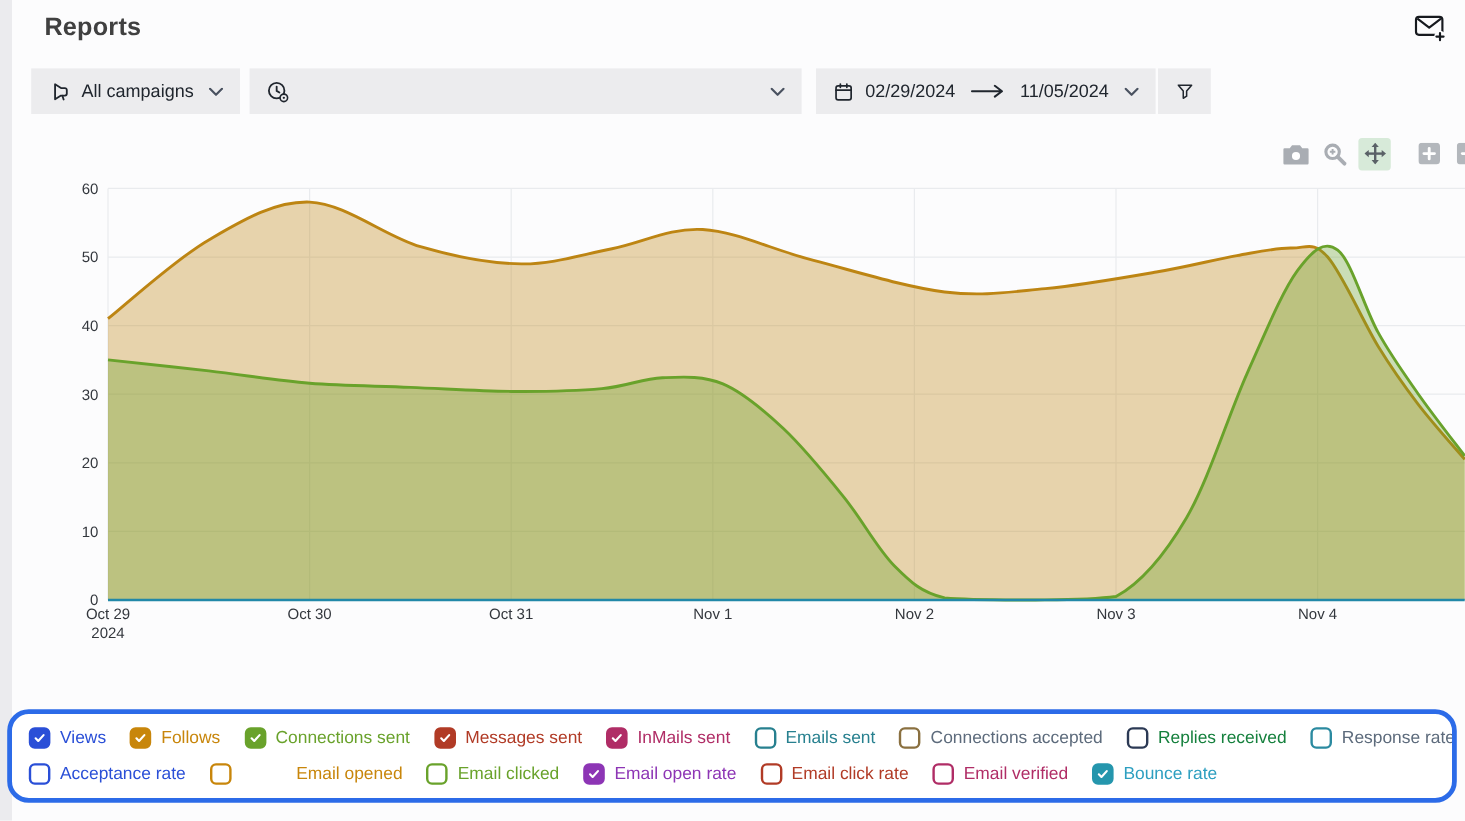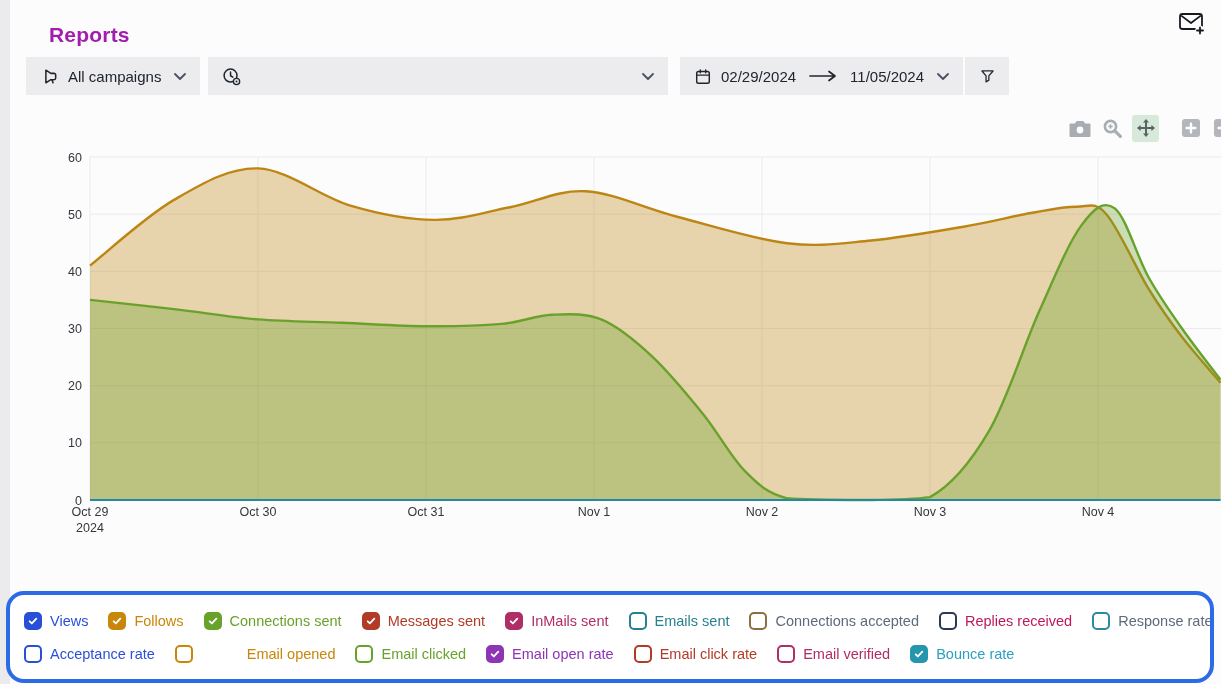--- a/index.html
+++ b/index.html
@@ -3,21 +3,21 @@
 <meta charset="utf-8">
 <style>
   * { box-sizing: border-box; }
   html,body { margin:0; padding:0; }
   body {
     width:1221px; height:684px; position:relative; overflow:hidden;
     background:#fcfcfd; font-family:"Liberation Sans", sans-serif;
   }
   .gutter { position:absolute; left:0; top:0; width:10px; height:684px; background:#ebebee; }
 
-  .page-title { position:absolute; left:33px; top:7px; margin:16px; font-size:21px; font-weight:700; color:#a21caf; letter-spacing:.2px; }
+  .page-title { position:absolute; left:33px; top:7px; margin:4px; font-size:21px; font-weight:700; color:#404040; letter-spacing:.2px; }
 
   .mail-btn { position:absolute; left:1174px; top:8px; width:36px; height:30px; background:none; border:none; padding:0; cursor:pointer; display:flex; align-items:center; justify-content:center; }
 
   .pill { position:absolute; top:57px; height:38px; background:#ececee; border:none; border-radius:0;
           display:flex; align-items:center; gap:9px; padding:0 14px; font-size:15px; font-weight:500; color:#20262e; cursor:pointer; white-space:nowrap; }
   #pill-campaigns { left:26px; }
   #pill-timezone  { left:208px; width:460px; }
   #pill-dates     { left:680px; }
   #pill-filter    { left:965px; width:44px; justify-content:center; padding:0; }
   .pill .chev { display:flex; margin-left:4px; }
@@ -25,21 +25,21 @@
   .date-arrow { display:flex; margin:0 4px; }
 
   .modebar { position:absolute; top:113px; left:1068px; width:153px; height:30px; display:flex; align-items:center; gap:8px; overflow:hidden; }
   .mb-btn { background:none; border:none; padding:0; margin:0; display:flex; align-items:center; justify-content:center; cursor:pointer; flex:0 0 auto; width:24px; height:27px; }
   .mb-btn.active { background:#d7ead9; border-radius:3px; width:27px; }
   .mb-gap { width:4px; flex:0 0 auto; }
 
   #chart-svg { position:absolute; left:0; top:105px; }
   .tick-label { font-family:"Liberation Sans", sans-serif; font-size:12.5px; fill:#33373d; }
 
-  .legend { position:absolute; left:6px; top:591px; width:1208px; height:92px; background:#fff;
+  .legend { position:absolute; left:6px; top:591px; width:1208px; height:78px; background:#fff;
             border:4px solid #2c6be8; border-radius:18px; padding:6px 14px;
             display:flex; flex-direction:column; justify-content:center; gap:2px; overflow:hidden; }
   .legend-row { display:flex; align-items:center; gap:20px; height:31px; white-space:nowrap; }
   .legend-item { display:flex; align-items:center; gap:8px; cursor:pointer; flex:0 0 auto; }
   .cb { width:18px; height:18px; border-radius:5px; display:flex; align-items:center; justify-content:center; background:#fff; flex:0 0 auto; }
   .lbl { font-size:14.5px; font-weight:500; }
 </style>
 </head>
 <body>
 
@@ -248,21 +248,21 @@
       <div class="legend-item">
         <span class="cb" style="border: 2px solid rgb(39, 128, 143);"></span>
         <span class="lbl" style="color: rgb(39, 128, 143);">Emails sent</span>
       </div>
       <div class="legend-item">
         <span class="cb" style="border: 2px solid rgb(138, 112, 64);"></span>
         <span class="lbl" style="color: rgb(93, 107, 124);">Connections accepted</span>
       </div>
       <div class="legend-item">
         <span class="cb" style="border: 2px solid rgb(44, 58, 85);"></span>
-        <span class="lbl" style="color: #be185d; text-align: right;">Replies received</span>
+        <span class="lbl" style="color: #15803d; text-align: right;">Replies received</span>
       </div>
       <div class="legend-item">
         <span class="cb" style="border: 2px solid rgb(43, 138, 160);"></span>
         <span class="lbl" style="color: rgb(93, 107, 124);">Response rate</span>
       </div>
     </div>
     <div class="legend-row">
       <div class="legend-item">
         <span class="cb" style="border: 2px solid rgb(42, 79, 215);"></span>
         <span class="lbl" style="color: rgb(42, 79, 215);">Acceptance rate</span>

